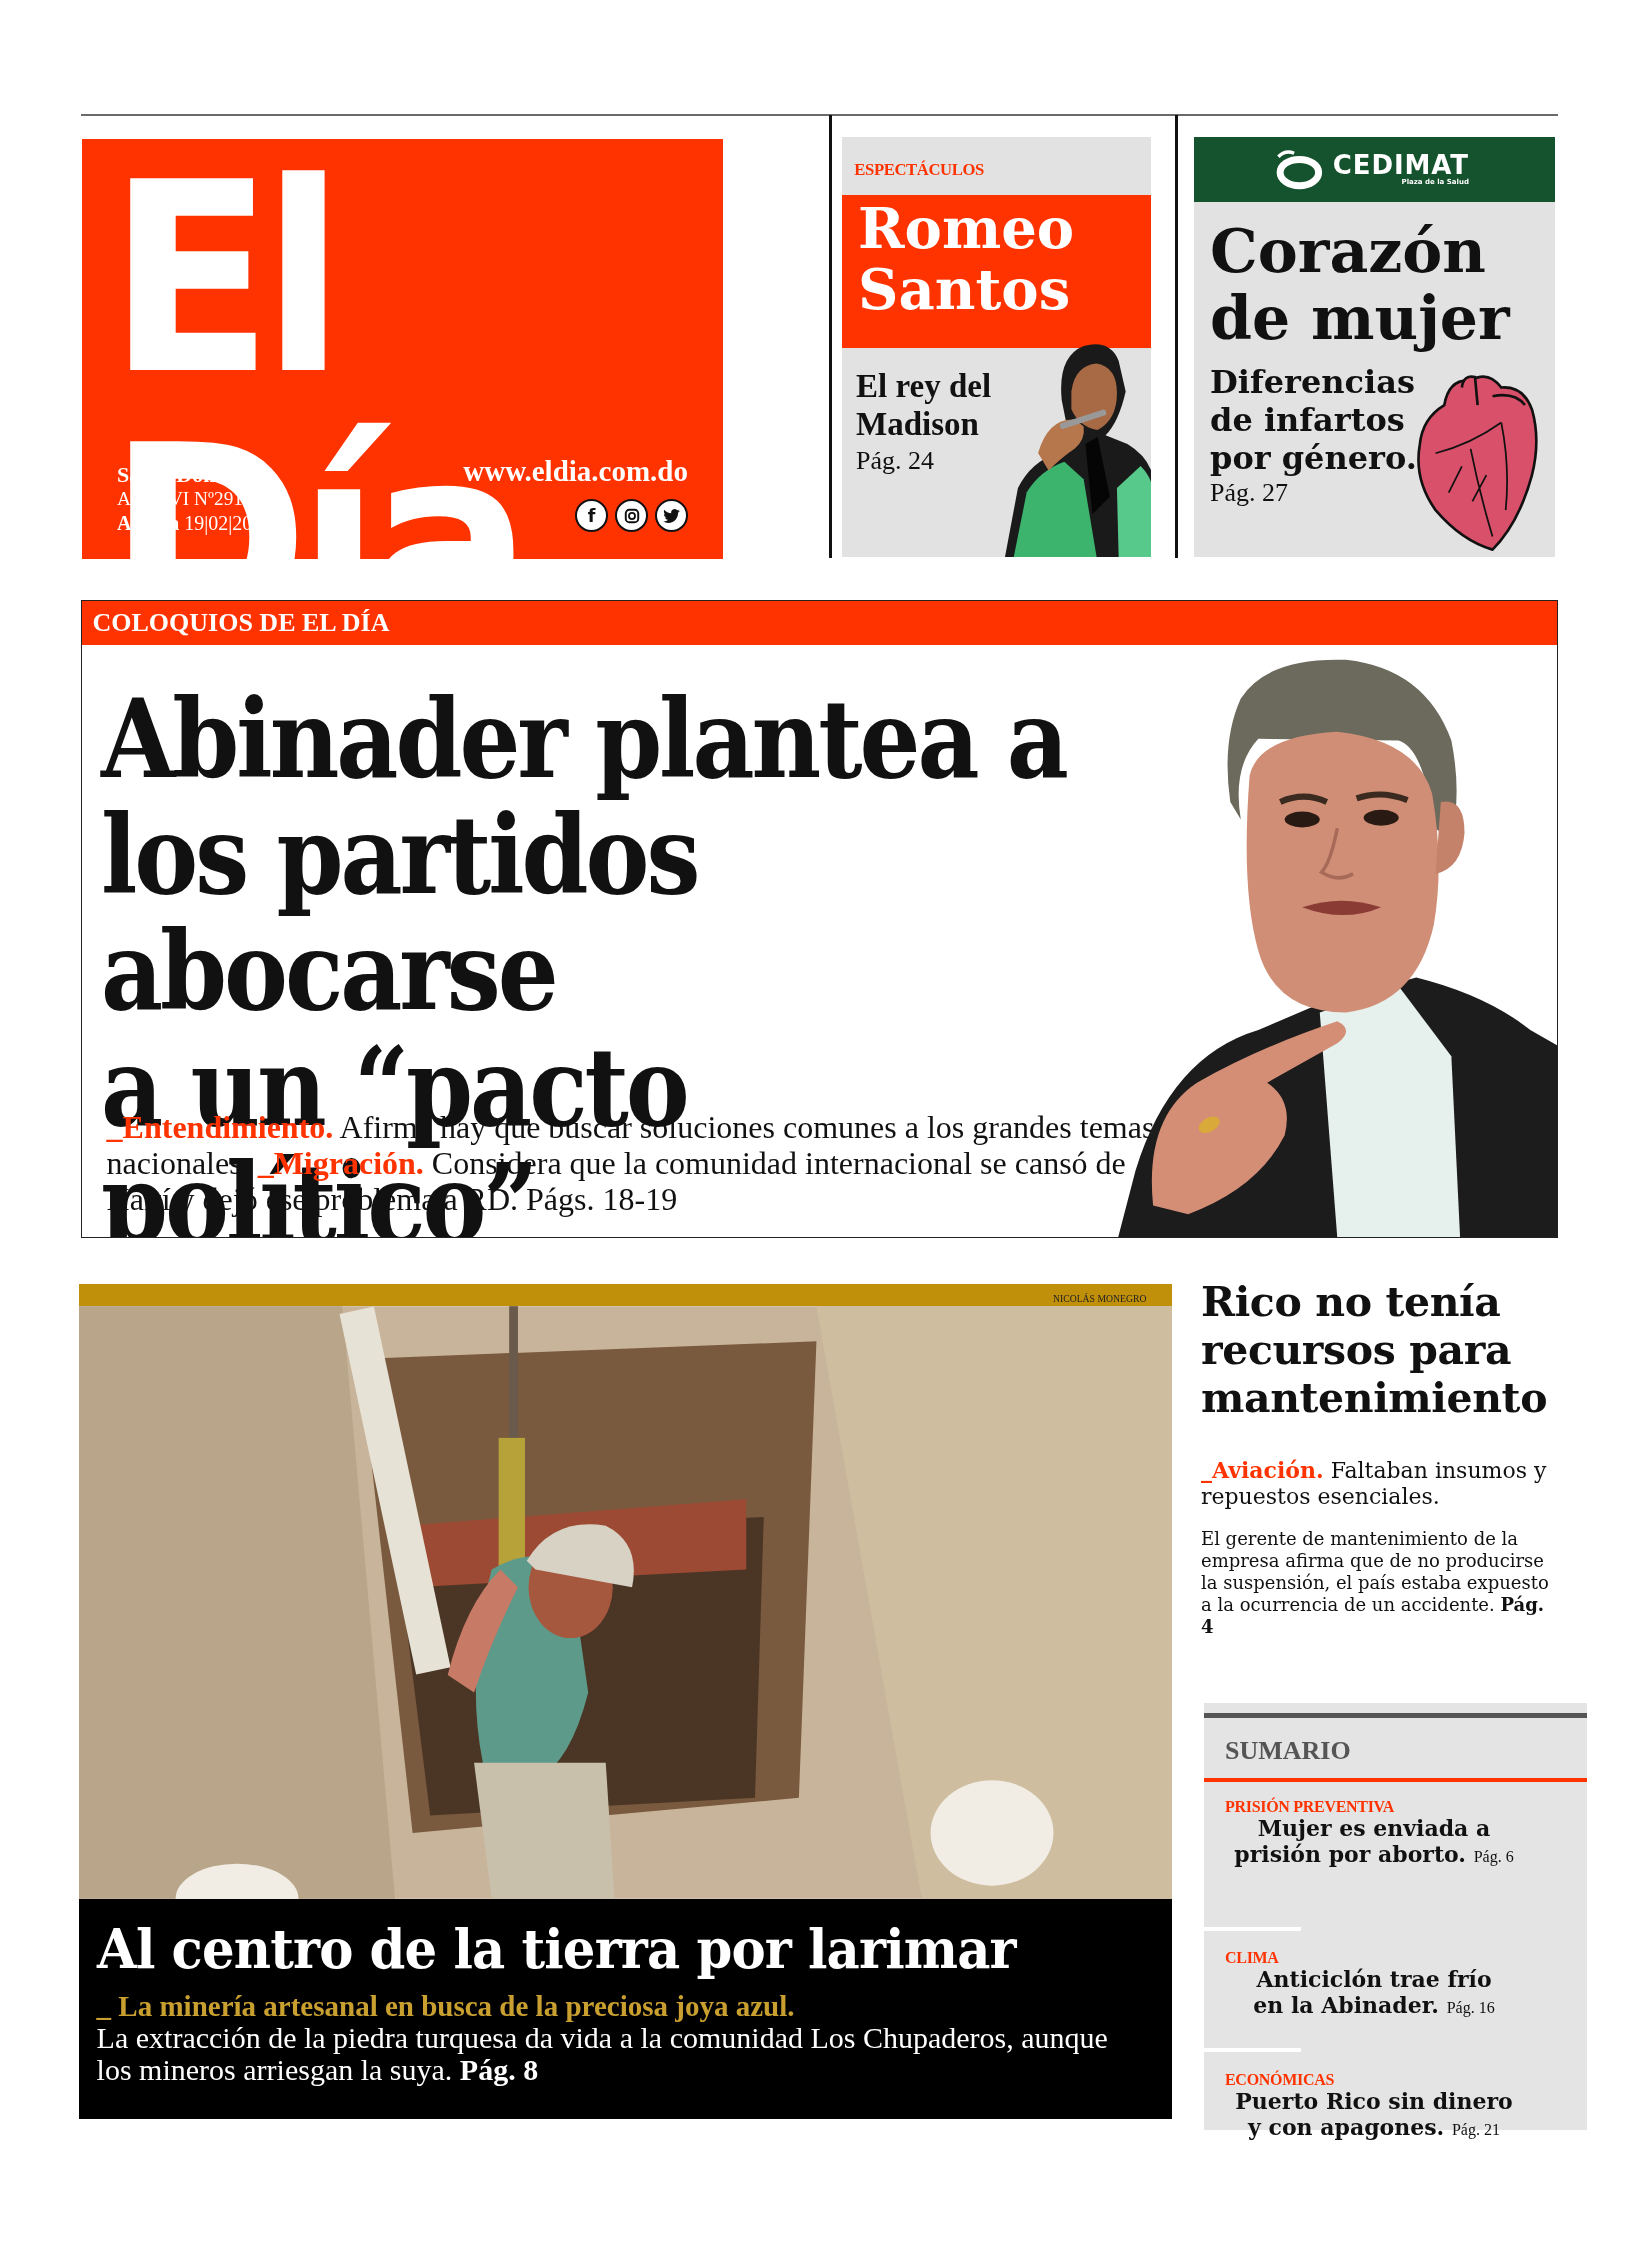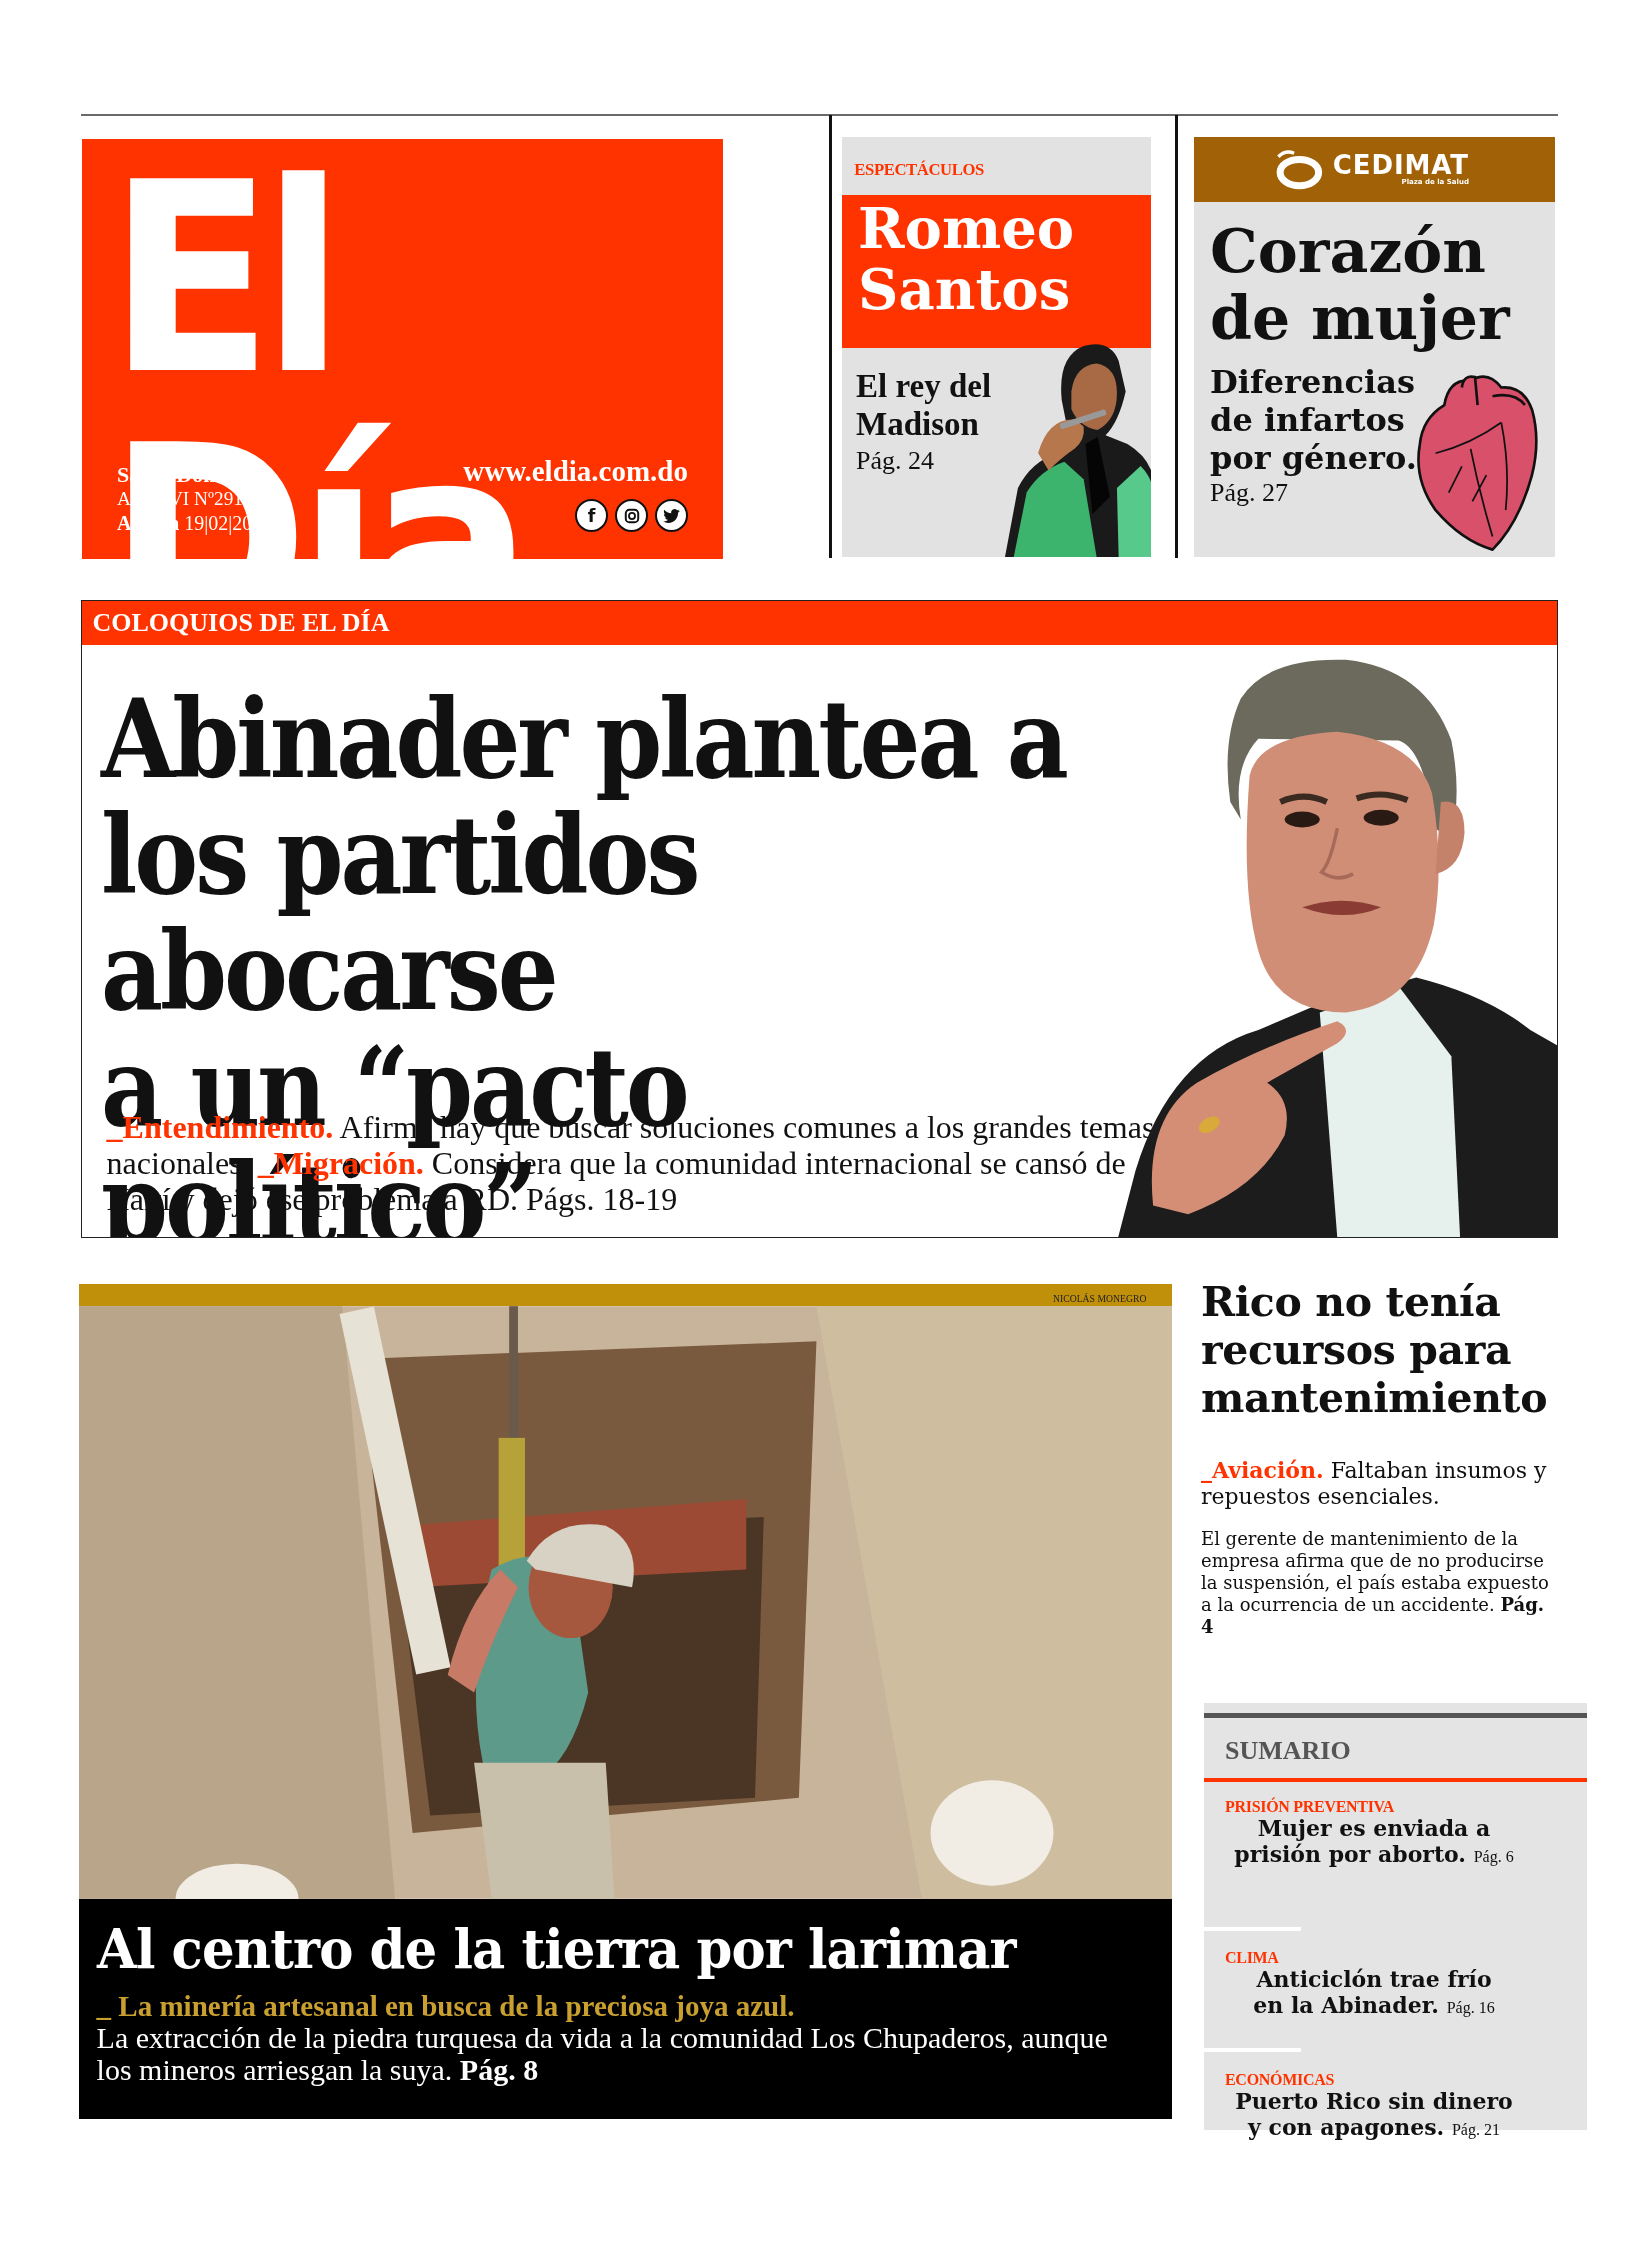--- a/index.html
+++ b/index.html
@@ -36,21 +36,21 @@
                   font-family: "Liberation Serif", serif; letter-spacing: -0.4px; }
   #romeo-band { position: absolute; left: 0; top: 58px; width: 309px; height: 153px; background: #FF3300; }
   #romeo-title { position: absolute; left: 16px; top: 61px; color: #fff; font-size: 56px; line-height: 61px; font-weight: bold; }
   #romeo-sub { position: absolute; left: 14px; top: 230px; font-size: 33px; line-height: 38px; font-weight: bold;
                font-family: "Liberation Serif", serif; }
   #romeo-page { position: absolute; left: 14px; top: 309px; font-size: 26px; font-family: "Liberation Serif", serif; }
   #romeo-photo { position: absolute; left: 145px; top: 202px; width: 167px; height: 219px; }
 
   
   #cedimat-box { left: 1194px; top: 137px; width: 361px; height: 420px; background: #e2e2e2; overflow: hidden; }
-  #cedimat-band { position: absolute; left: 0; top: 0; width: 361px; height: 65px; background: #a16207; }
+  #cedimat-band { position: absolute; left: 0; top: 0; width: 361px; height: 65px; background: #14532d; }
   #cedimat-logo { position: absolute; left: 79px; top: 10.5px; color: #fff; display: flex; align-items: center; gap: 8.8px; }
   #cedimat-name { font-family: "DejaVu Sans", sans-serif; font-weight: bold; font-size: 26px; letter-spacing: 0.9px; line-height: 1; }
   #cedimat-tag { font-family: "DejaVu Sans", sans-serif; font-size: 7px; font-weight: bold; text-align: right; }
   #cedimat-title { position: absolute; left: 16px; top: 81px; font-size: 60px; line-height: 67px; font-weight: bold; }
   #cedimat-sub { position: absolute; left: 16px; top: 226px; font-size: 32px; line-height: 38px; font-weight: bold; }
   #cedimat-page { position: absolute; left: 16px; top: 341px; font-size: 26px; font-family: "Liberation Serif", serif; }
   #heart { position: absolute; left: 215px; top: 233px; width: 132px; height: 184px; }
 
   
   #main-box { left: 81px; top: 600px; width: 1477px; height: 638px; border: 1.8px solid #222; border-top: none;

